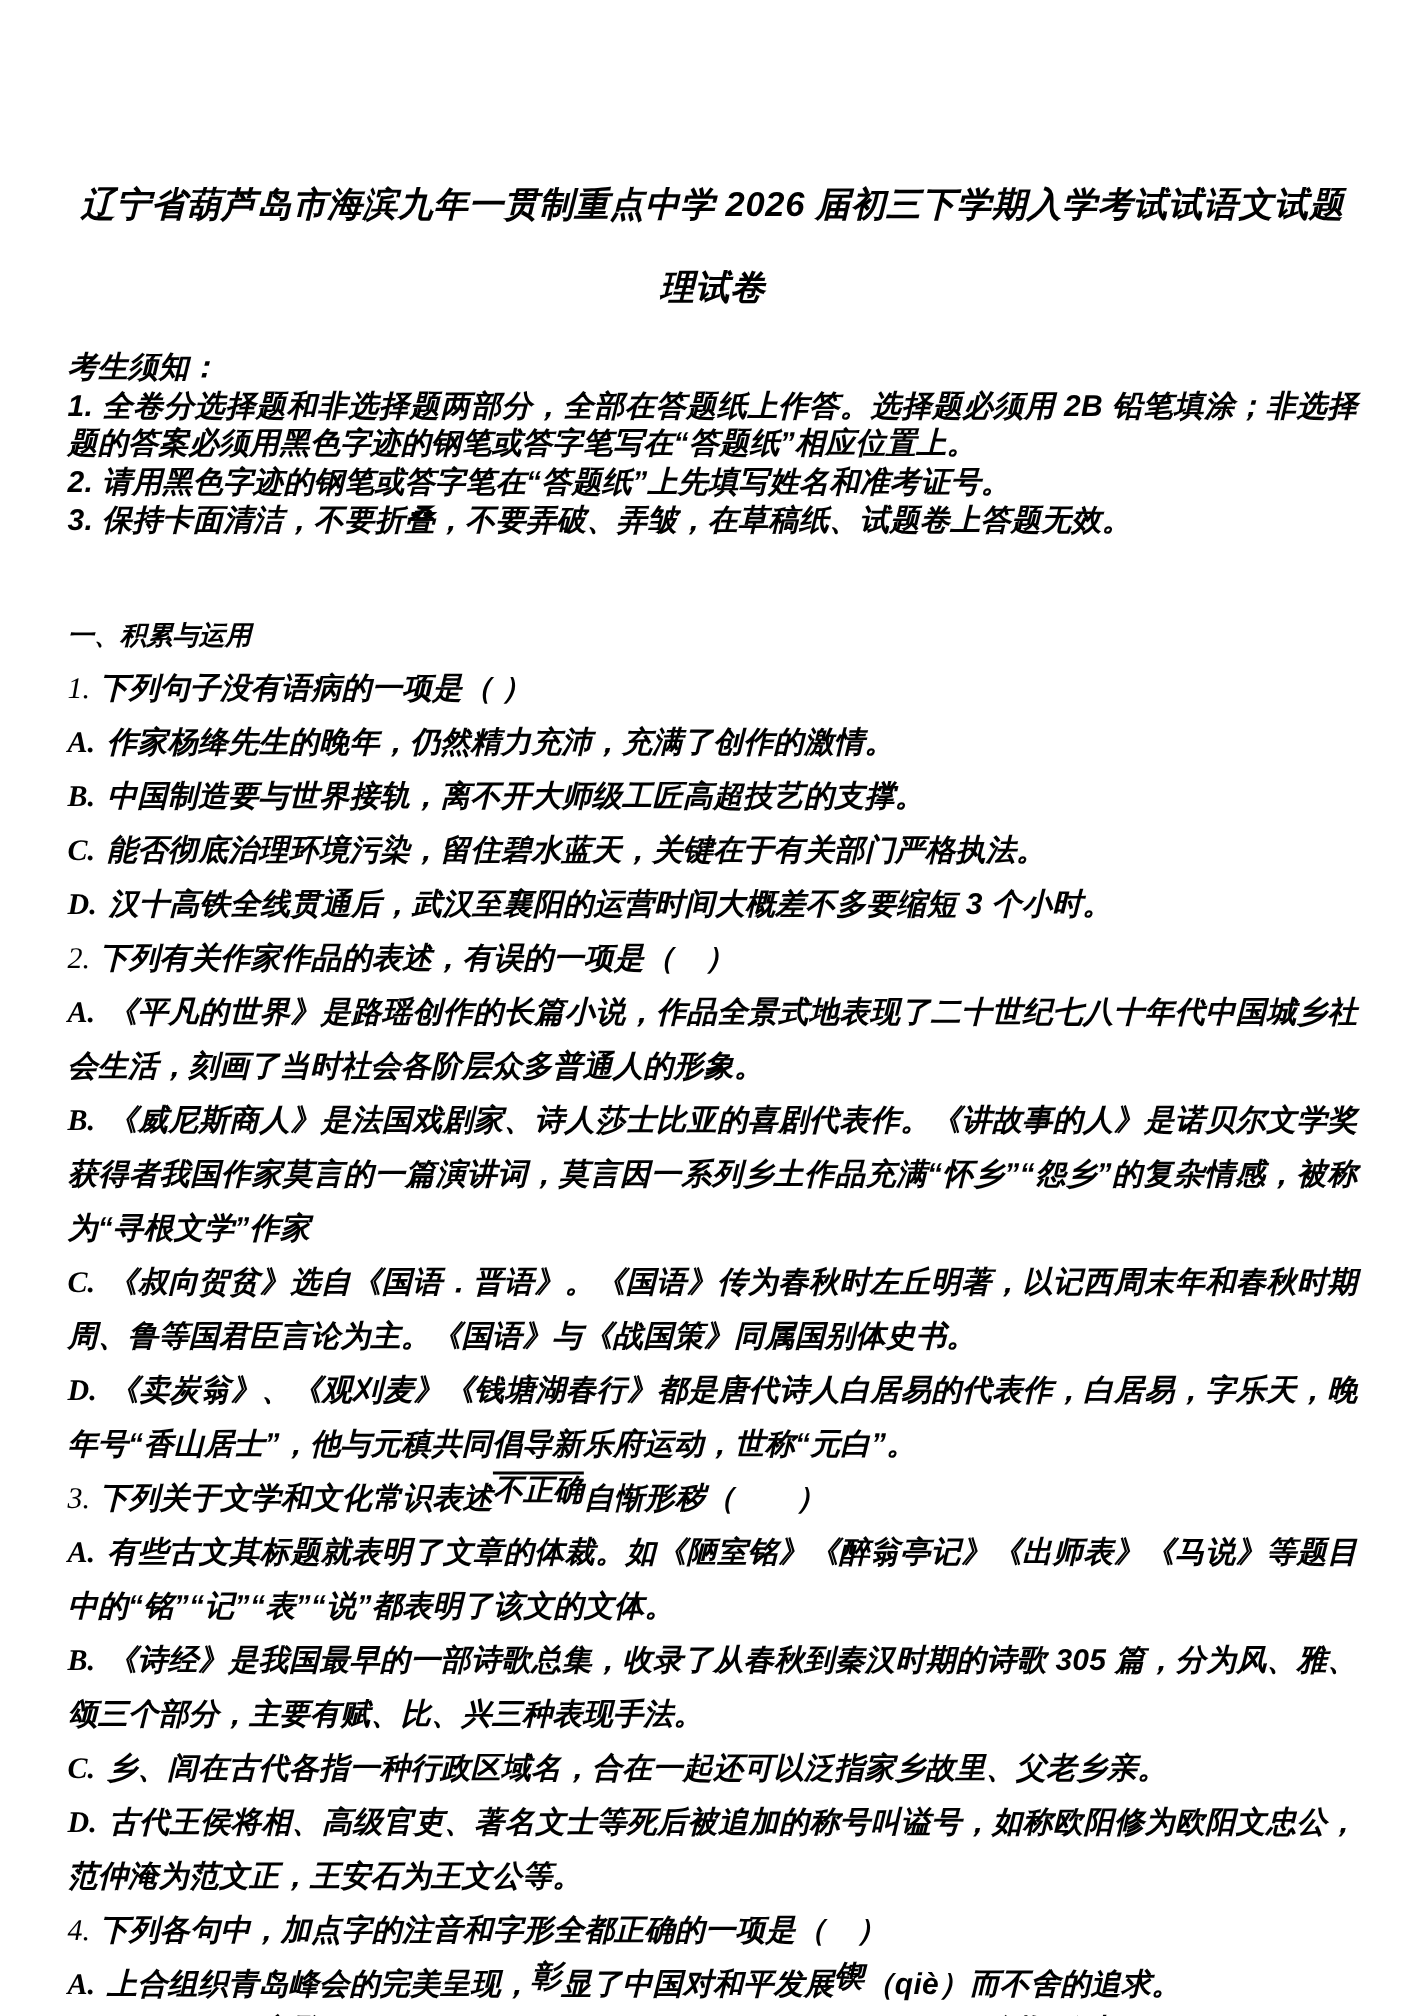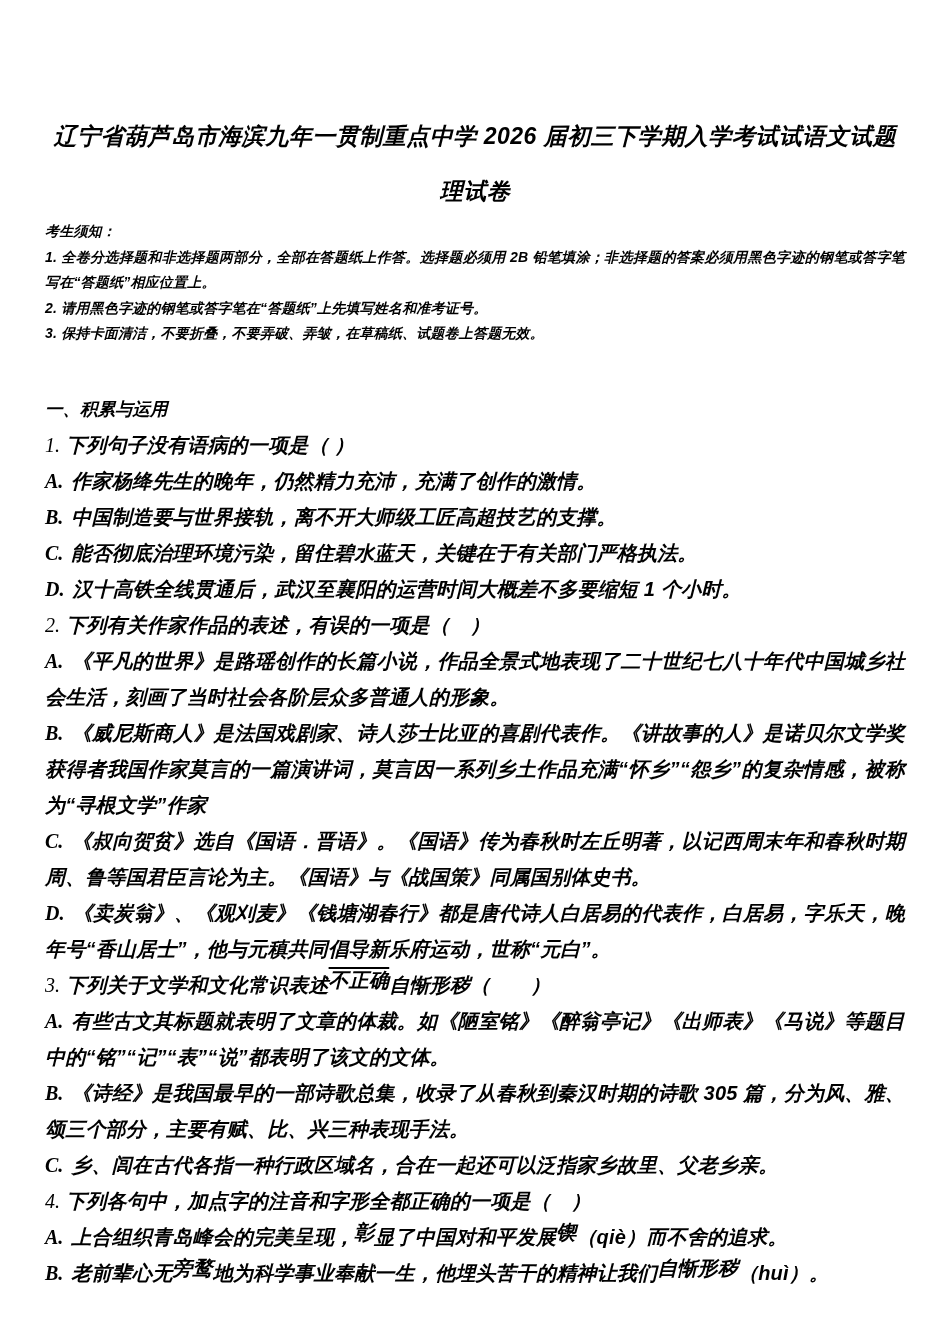--- a/index.html
+++ b/index.html
@@ -11,21 +11,21 @@
   }
   .page { padding: 17px 45px; box-sizing: border-box; width: 950px; font-style: italic; }
   .exam-title {
     padding-top: 92px;
     font-size: 23px;
     font-weight: 700;
     text-align: center;
     line-height: 55px;
     letter-spacing: 0.5px;
   }
-  .notice { font-size: 14px; font-weight: 700; line-height: 25.5px; }
+  .notice { margin-top: 14px; font-size: 20px; font-weight: 700; line-height: 25.5px; }
   .notice p { margin: 0; text-align: justify; letter-spacing: 0.2px; }
   .section-heading {
     margin-top: 44px;
     font-size: 17.5px;
     font-weight: 700;
     line-height: 36px;
   }
   .qarea { font-size: 20px; font-weight: 700; line-height: 36px; letter-spacing: 0.2px; }
   .qarea p { margin: 0; text-align: justify; }
   .qnum {
@@ -59,36 +59,37 @@
 
   <div class="section-heading">一、积累与运用</div>
 
   <div class="qarea">
 
     <div>
       <p><span class="qnum">1.</span><span>下列句子没有语病的一项是（ ）</span></p>
       <p><span class="lbl">A.</span><span>作家杨绛先生的晚年，仍然精力充沛，充满了创作的激情。</span></p>
       <p><span class="lbl">B.</span><span>中国制造要与世界接轨，离不开大师级工匠高超技艺的支撑。</span></p>
       <p><span class="lbl">C.</span><span>能否彻底治理环境污染，留住碧水蓝天，关键在于有关部门严格执法。</span></p>
-      <p><span class="lbl">D.</span><span>汉十高铁全线贯通后，武汉至襄阳的运营时间大概差不多要缩短 1 个小时。</span></p>
+      <p><span class="lbl">D.</span><span>汉十高铁全线贯通后，武汉至襄阳的运营时间大概差不多要缩短 3 个小时。</span></p>
     </div>
 
     <div>
       <p><span class="qnum">2.</span><span>下列有关作家作品的表述，有误的一项是（　）</span></p>
       <p><span class="lbl">A.</span><span>《平凡的世界》是路瑶创作的长篇小说，作品全景式地表现了二十世纪七八十年代中国城乡社会生活，刻画了当时社会各阶层众多普通人的形象。</span></p>
       <p><span class="lbl">B.</span><span>《威尼斯商人》是法国戏剧家、诗人莎士比亚的喜剧代表作。《讲故事的人》是诺贝尔文学奖获得者我国作家莫言的一篇演讲词，莫言因一系列乡土作品充满“怀乡”“怨乡”的复杂情感，被称为“寻根文学”作家</span></p>
       <p><span class="lbl">C.</span><span>《叔向贺贫》选自《国语．晋语》。《国语》传为春秋时左丘明著，以记西周末年和春秋时期周、鲁等国君臣言论为主。《国语》与《战国策》同属国别体史书。</span></p>
       <p><span class="lbl">D.</span><span>《卖炭翁》、《观刈麦》《钱塘湖春行》都是唐代诗人白居易的代表作，白居易，字乐天，晚年号“香山居士”，他与元稹共同倡导新乐府运动，世称“元白”。</span></p>
     </div>
 
     <div>
       <p><span class="qnum">3.</span><span>下列关于文学和文化常识表述</span><span class="overlined">不正确</span><span>自惭形秽（　　）</span></p>
       <p><span class="lbl">A.</span><span>有些古文其标题就表明了文章的体裁。如《陋室铭》《醉翁亭记》《出师表》《马说》等题目中的“铭”“记”“表”“说”都表明了该文的文体。</span></p>
       <p><span class="lbl">B.</span><span>《诗经》是我国最早的一部诗歌总集，收录了从春秋到秦汉时期的诗歌 305 篇，分为风、雅、颂三个部分，主要有赋、比、兴三种表现手法。</span></p>
       <p><span class="lbl">C.</span><span>乡、闾在古代各指一种行政区域名，合在一起还可以泛指家乡故里、父老乡亲。</span></p>
+      <p><span class="lbl">D.</span><span>古代王侯将相、高级官吏、著名文士等死后被追加的称号叫谥号，如称欧阳修为欧阳文忠公，范仲淹为范文正，王安石为王文公等。</span></p>
     </div>
 
     <div>
       <p><span class="qnum">4.</span><span>下列各句中，加点字的注音和字形全都正确的一项是（　）</span></p>
       <p><span class="lbl">A.</span><span>上合组织青岛峰会的完美呈现，</span><span class="raised">彰</span><span>显了中国对和平发展</span><span class="raised">锲</span><span>（qiè）而不舍的追求。</span></p>
       <p><span class="lbl">B.</span><span>老前辈心无</span><span class="raised">旁鹜</span><span>地为科学事业奉献一生，他埋头苦干的精神让我们</span><span class="raised">自惭形秽</span><span>（huì）。</span></p>
     </div>
 
   </div>
 </div>

